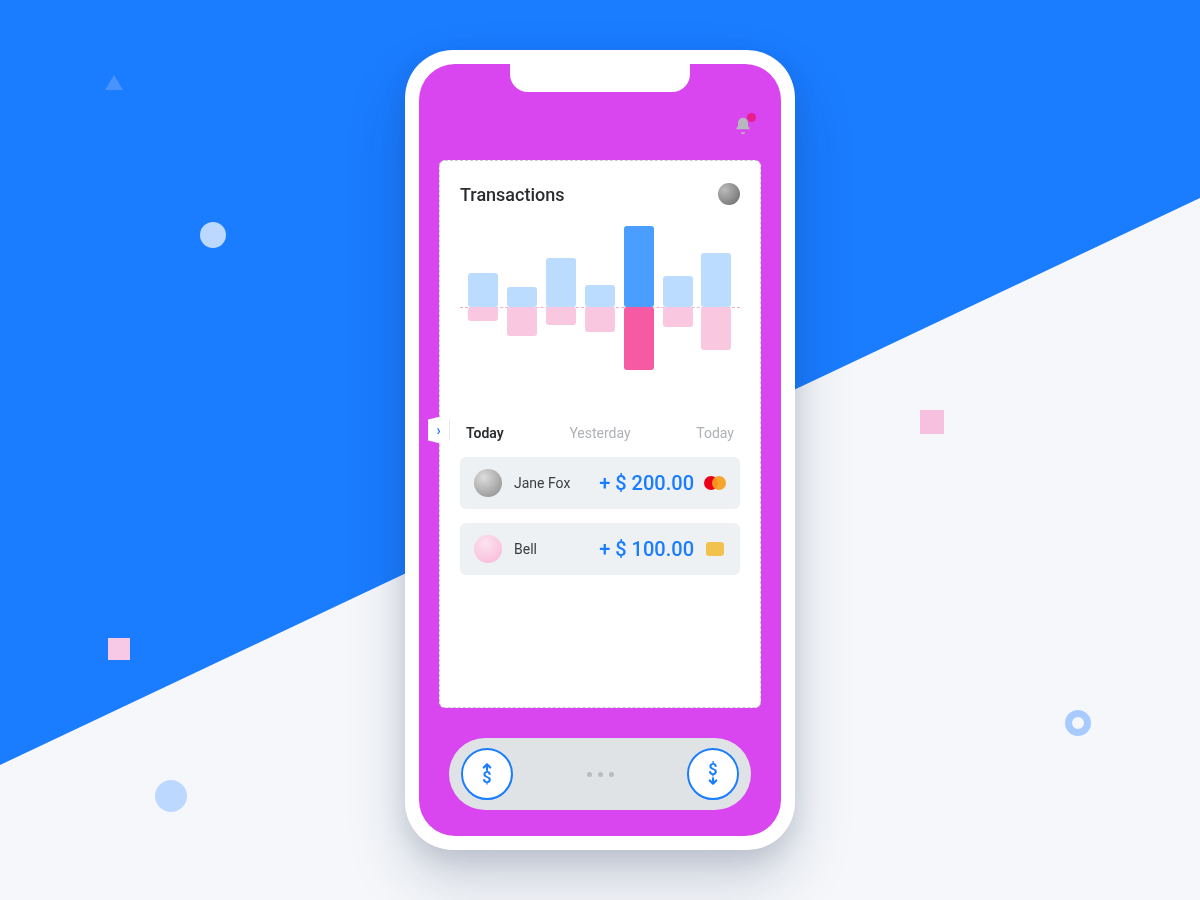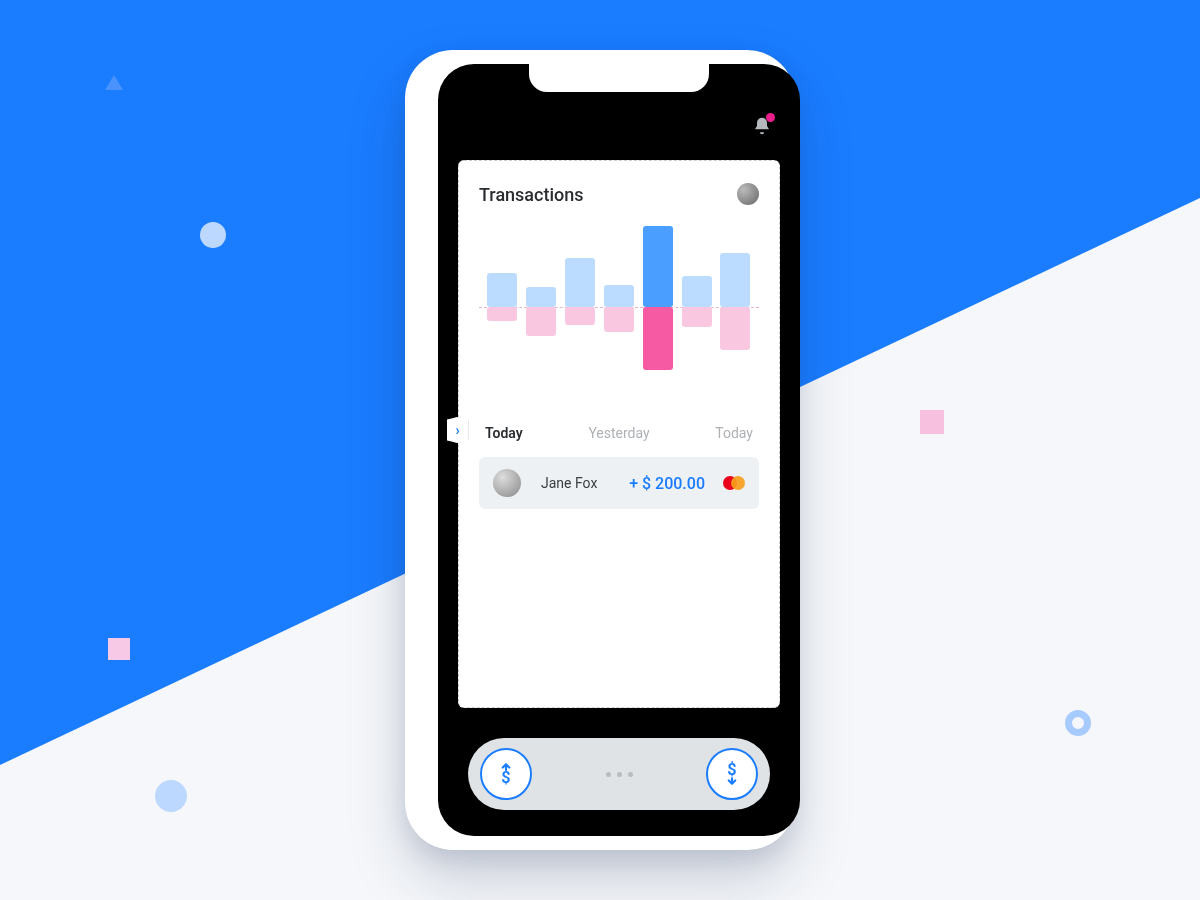--- a/index.html
+++ b/index.html
@@ -54,25 +54,24 @@
     position: absolute; left: 405px; top: 50px;
     width: 390px; height: 800px;
     background: #fff;
     border-radius: 48px;
     box-shadow: 0 30px 60px rgba(20, 40, 80, 0.18), 0 10px 25px rgba(20,40,80,0.12);
     z-index: 5;
     padding: 14px;
   }
   .screen {
     width: 100%; height: 100%;
-    background: #000000;
+    background: #d946ef;
     border-radius: 36px;
     position: relative;
     overflow: hidden;
-    margin-left: 19px;
   }
   .notch {
     position: absolute; top: -2px; left: 50%; transform: translateX(-50%);
     width: 180px; height: 30px; background: #fff;
     border-bottom-left-radius: 18px; border-bottom-right-radius: 18px;
     z-index: 10;
   }
   
   .topbar {
     position: absolute; top: 52px; right: 28px;
@@ -141,30 +140,29 @@
     margin-top: 28px; padding: 0 6px; align-items: flex-end;
   }
   .tab { font-size: 14px; color: #aeb2b6; cursor: pointer; }
   .tab.active { color: #2a2d30; font-weight: 600; }
   
   .tx-list { margin-top: 16px; display: flex; flex-direction: column; gap: 14px; }
   .tx {
     display: flex; align-items: center;
     background: #eef1f3; border-radius: 6px;
     padding: 12px 14px;
-    gap: 8px;
   }
   .tx-avatar {
     width: 28px; height: 28px; border-radius: 50%; flex: none;
     background: radial-gradient(circle at 35% 30%, #ddd, #888);
     margin-right: 12px;
   }
   .tx-avatar.pink { background: radial-gradient(circle at 40% 30%, #fde3ef, #f8b6d6); }
   .tx-name { flex: 1; font-size: 14px; color: #3b3e41; }
-  .tx-amount { font-size: 16px; font-weight: 500; margin-right: 10px; }
+  .tx-amount { font-size: 20px; font-weight: 500; margin-right: 10px; }
   .tx-amount.pos { color: #1a7cff; }
   .tx-amount.neg { color: #e91e8c; }
   .tx-method { width: 22px; height: 22px; display:flex; align-items:center; justify-content:center; }
   .mc { position: relative; width: 22px; height: 14px; }
   .mc::before, .mc::after { content:""; position:absolute; width:14px; height:14px; border-radius:50%; top:0; }
   .mc::before { left:0; background:#eb001b; }
   .mc::after  { right:0; background:#f79e1b; opacity:0.92; }
   .pp { color:#1a7cff; font-weight:800; font-size:18px; font-style:italic; }
   .chip { width:18px; height:14px; background:#f1c24d; border-radius:3px; }
   
@@ -259,20 +257,28 @@
 
       <div class="tx-list">
         <div class="tx">
           <div class="tx-avatar"></div>
           <div class="tx-name">Jane Fox</div>
           <div class="tx-amount pos">+ $ 200.00</div>
           <div class="tx-method">
               <span class="mc"></span>
             </div>
         </div>
+        <div class="tx">
+          <div class="tx-avatar pink"></div>
+          <div class="tx-name">Bell</div>
+          <div class="tx-amount pos">+ $ 100.00</div>
+          <div class="tx-method">
+              <span class="chip"></span>
+            </div>
+        </div>
       </div>
     </div>
 
     <div class="bottombar">
       <div class="act">
         <svg viewBox="0 0 24 24" width="26" height="26">
           <path fill="none" stroke="currentColor" stroke-width="2" stroke-linecap="round" d="M12 3l-3 3M12 3l3 3M12 3v5"></path>
           <text x="12" y="20" text-anchor="middle" font-size="15" fill="currentColor" font-weight="600">$</text>
         </svg>
       </div>

